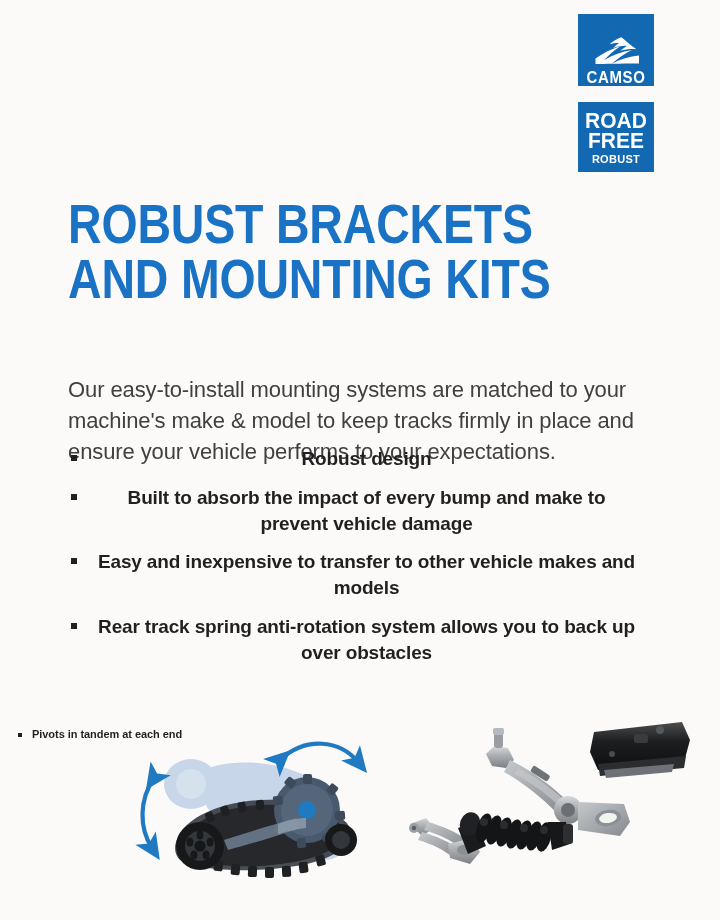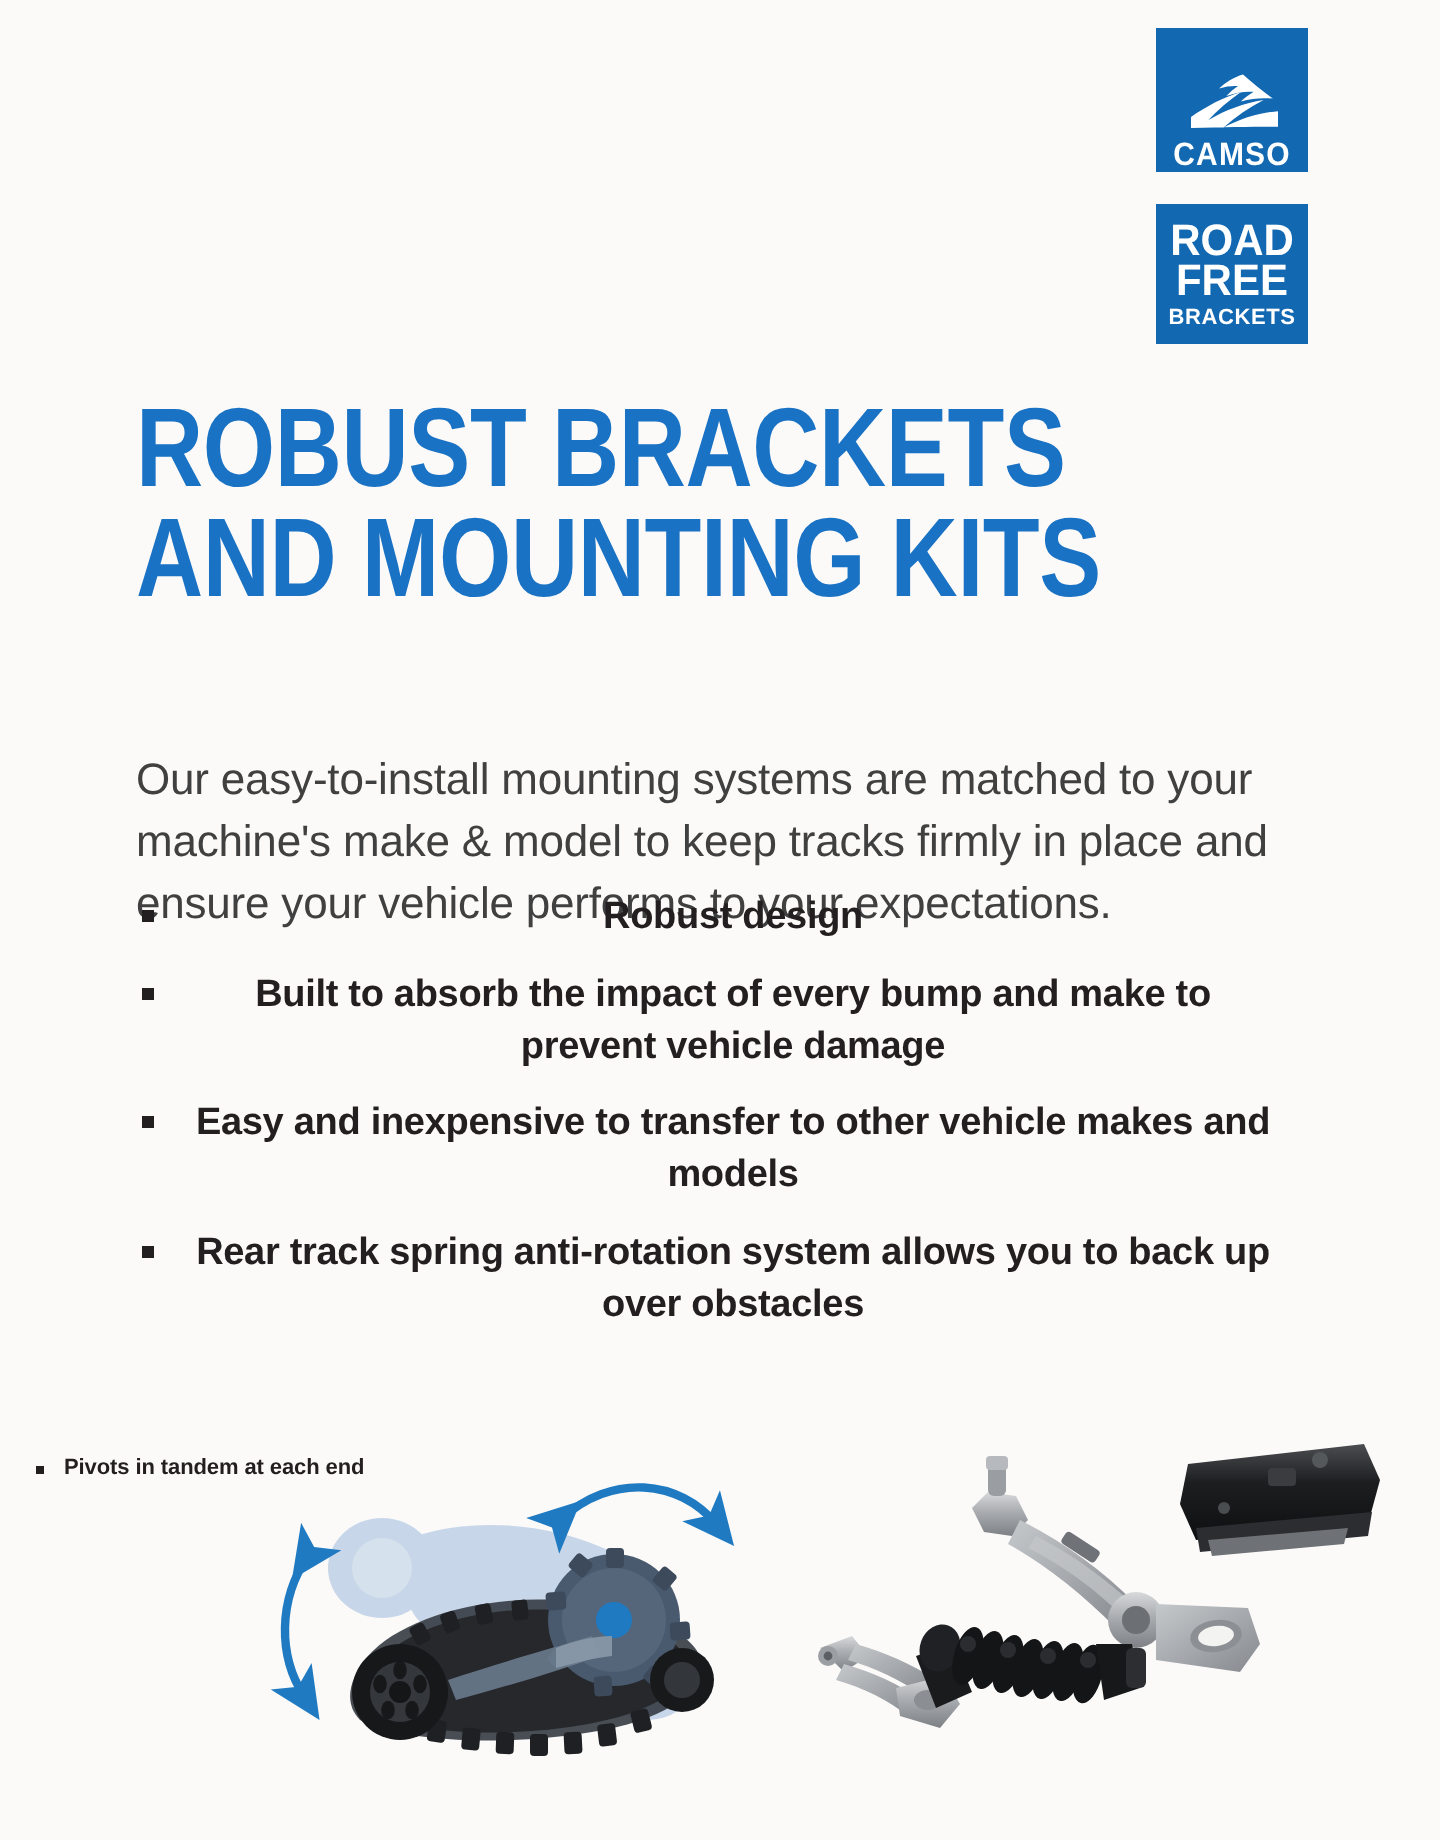--- a/index.html
+++ b/index.html
@@ -200,21 +200,21 @@
       <svg class="logo-mark" viewBox="0 0 46 30" aria-hidden="true">
         <path d="M28.5 1.2 C24 2.4 19.5 5.4 16.5 8.2 C20 7.2 23 6.8 26 7.0 C24 8.4 22 10.1 20.2 12.0 C25 10.3 29.4 9.6 33.8 9.9 C31.6 11.3 29.4 12.9 27.4 14.7 C33 13.2 38.2 12.8 43.5 13.3 C38.2 9.6 33.2 5.2 28.5 1.2 Z" fill="#ffffff"></path>
         <path d="M2.5 22.5 C10 17.2 18.5 12.8 27.5 10.0 C21.5 14.2 16.0 18.8 11.2 24.0 C19.8 19.0 29.0 15.6 38.8 14.0 C31.5 17.8 24.8 22.4 18.8 27.8 C27.5 23.2 36.6 20.4 46 19.6 L46 27.4 C33.2 27.4 20.0 27.6 2.5 28.0 Z" fill="#ffffff"></path>
       </svg>
       <div class="logo-wordmark">CAMSO</div>
     </div>
 
     <div class="logo-tile logo-tile-secondary">
       <div class="tagline-line tagline-1">ROAD</div>
       <div class="tagline-line tagline-2">FREE</div>
-      <div class="tagline-line tagline-3">BRACKETS</div>
+      <div class="tagline-line tagline-3">ROBUST</div>
     </div>
 
   </div>
 
   <h1 class="headline">
     <span class="headline-line">ROBUST BRACKETS</span>
     <span class="headline-line">AND MOUNTING KITS</span>
   </h1>
 
   <p class="intro">Our easy-to-install mounting systems are matched to your machine's make &amp; model to keep tracks firmly in place and ensure your vehicle performs to your expectations.</p>

